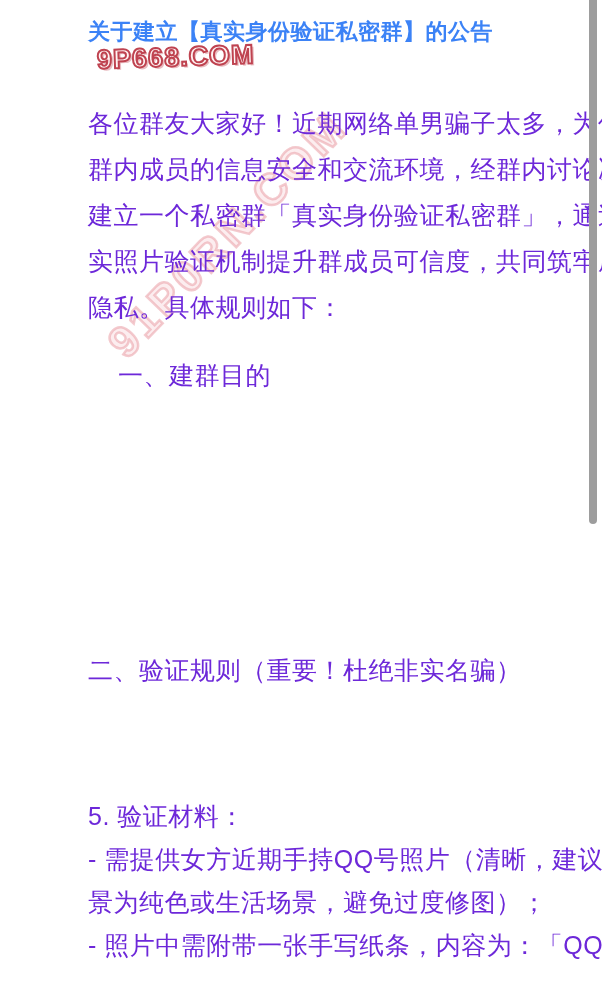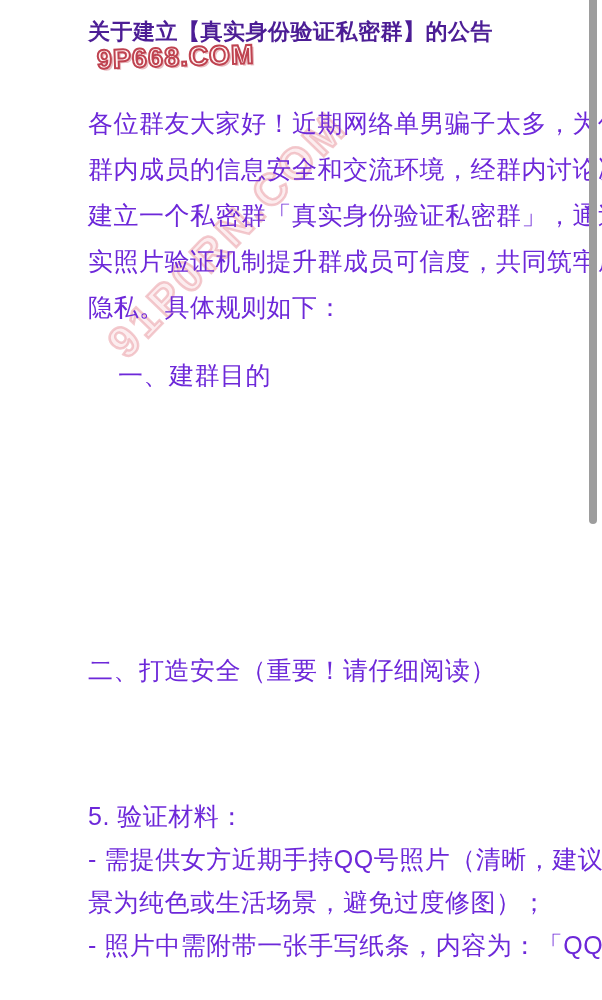--- a/index.html
+++ b/index.html
@@ -17,21 +17,21 @@
   }
   .doc { position: absolute; inset: 0; }
 
   .title {
     position: absolute;
     left: 88px; top: 16px;
     width: 505px;
     font-size: 22px;
     line-height: 32px;
     font-weight: 700;
-    color: #4c1d95;
+    color: #3b82f6;
     white-space: pre;
     letter-spacing: 0.5px;
   }
 
   .brand-wm {
     position: absolute;
     left: 97px; top: 42px;
     font-size: 27px;
     line-height: 30px;
     font-weight: 800;
@@ -94,21 +94,21 @@
 
     <div class="para p1">各位群友大家好！近期网络单男骗子太多，为保障
 群内成员的信息安全和交流环境，经群内讨论决定
 建立一个私密群「真实身份验证私密群」，通过真
 实照片验证机制提升群成员可信度，共同筑牢成员
 隐私。具体规则如下：</div>
 
     <div class="heading h1pos">一、建群目的</div>
 
 
-    <div class="heading h2pos">二、打造安全（重要！请仔细阅读）</div>
+    <div class="heading h2pos">二、验证规则（重要！杜绝非实名骗）</div>
 
     <div class="para p3">
       <div class="plines">5. 验证材料：
 - 需提供女方近期手持QQ号照片（清晰，建议背
 景为纯色或生活场景，避免过度修图）；
 - 照片中需附带一张手写纸条，内容为：「QQ号</div>
       
       
     </div>
 

